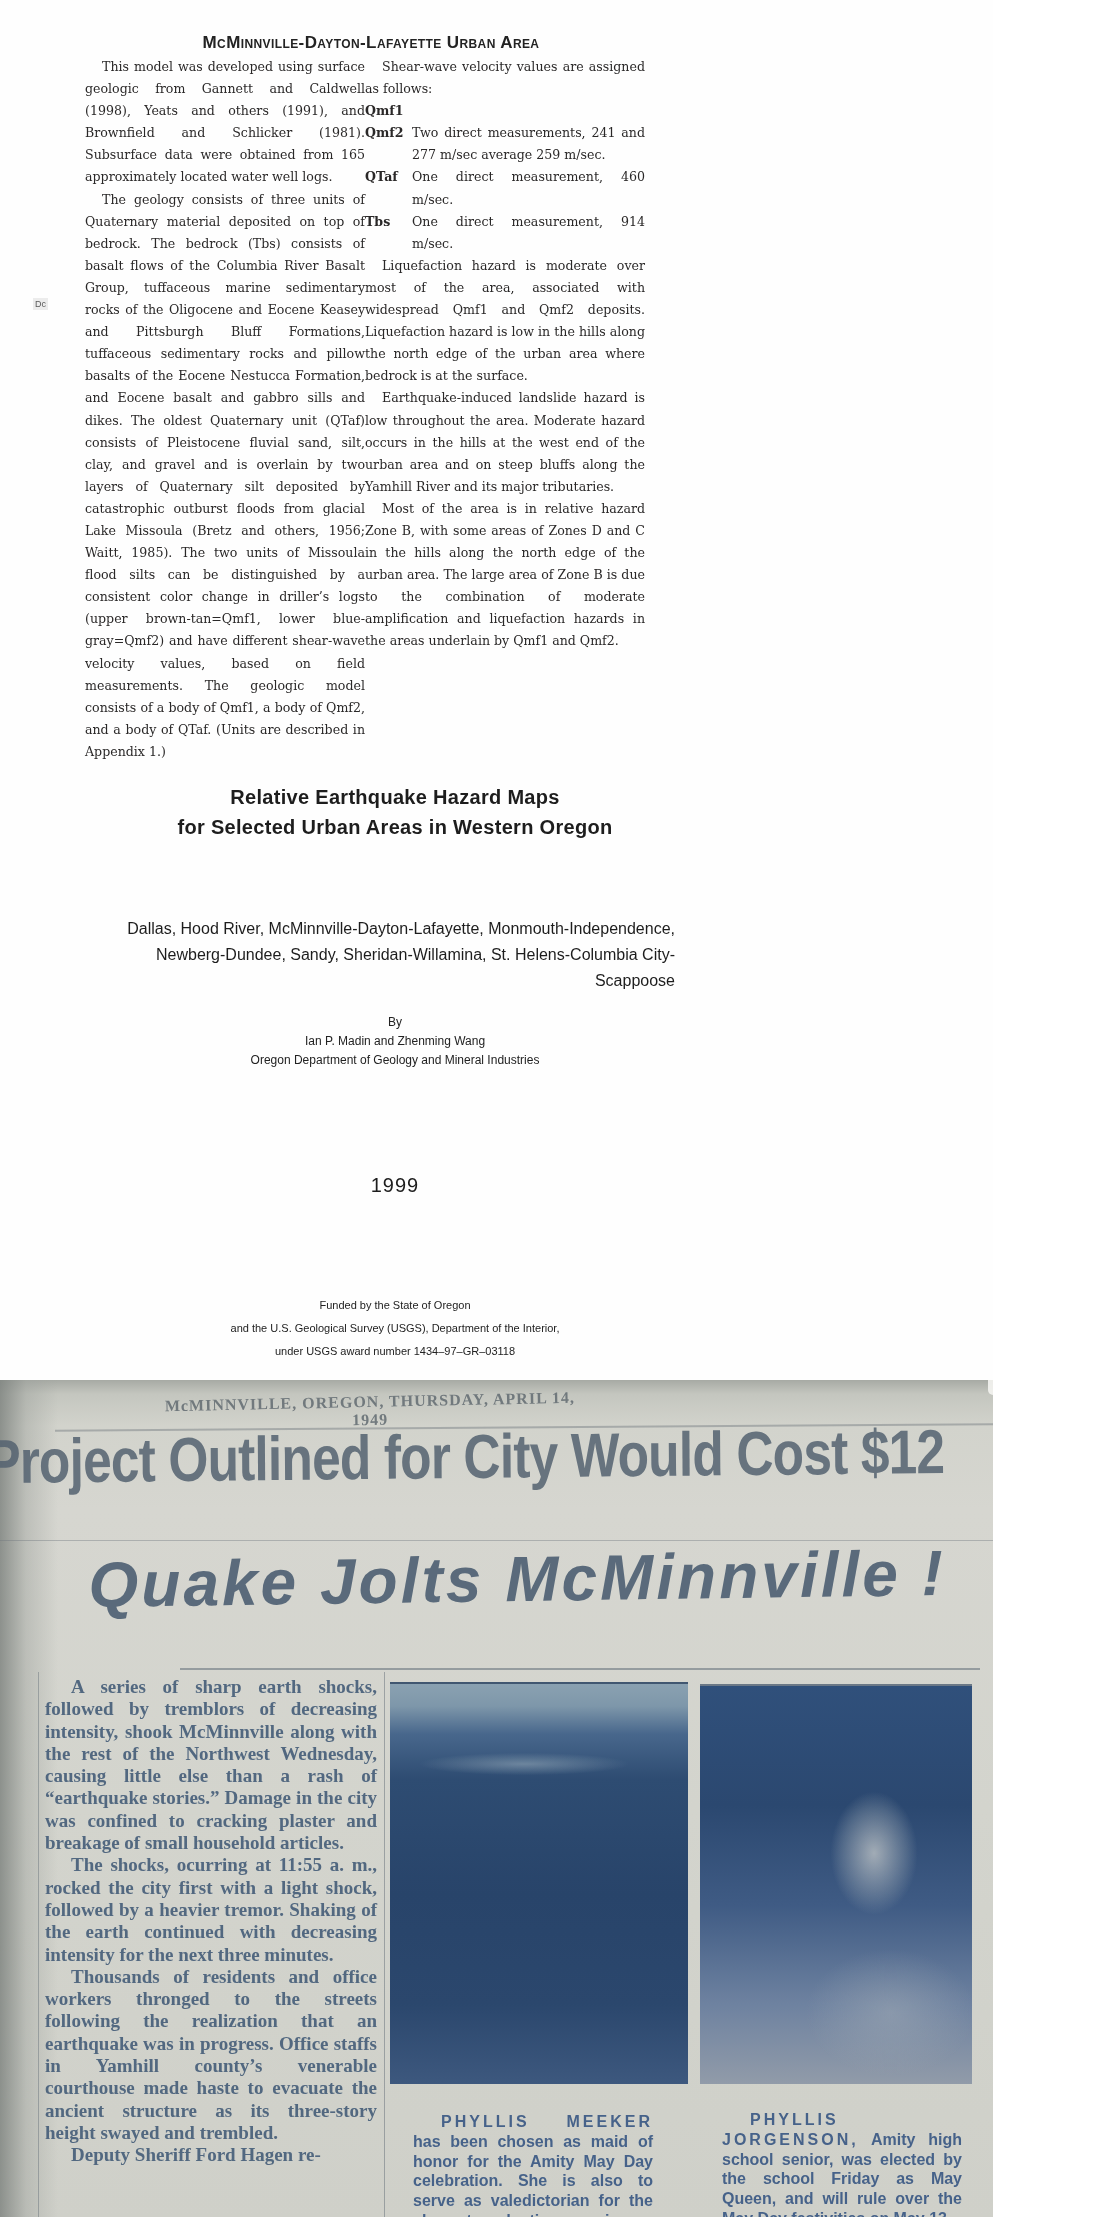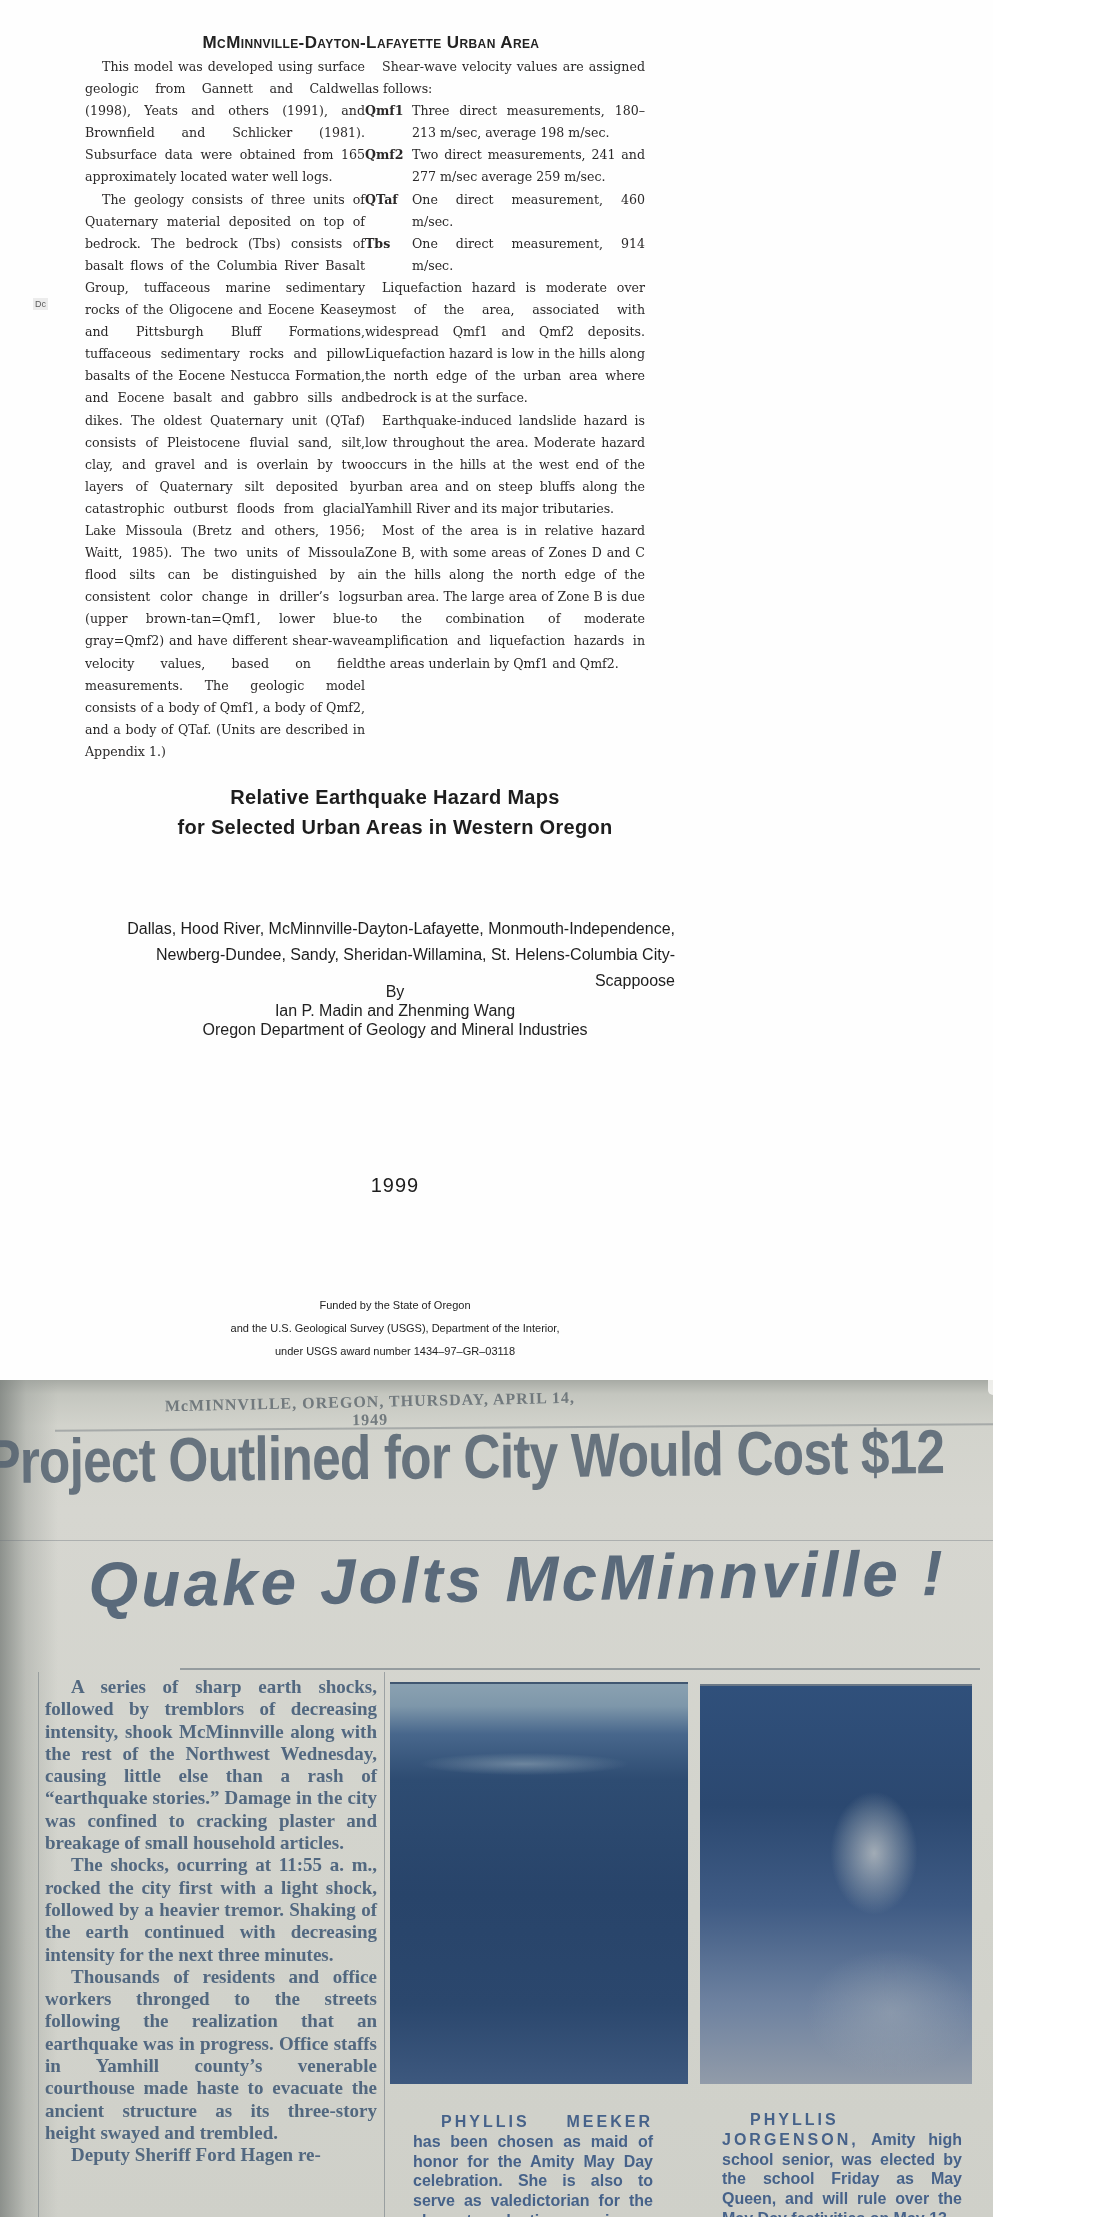--- a/index.html
+++ b/index.html
@@ -16,22 +16,22 @@
   .doc-col{width:280px;}
   .doc-col p{margin:0;text-indent:17px;}
   .vel-row{display:flex;text-align:justify;}
   .vel-term{width:47px;flex:none;font-weight:700;}
   .vel-desc{flex:1;}
   .tp-title{position:absolute;top:782px;left:0;width:790px;text-align:center;white-space:pre-line;
     font-family:"Liberation Sans",sans-serif;font-weight:700;font-size:20px;line-height:30px;
     letter-spacing:.3px;color:#1d1d1d;margin:0;}
   .tp-subtitle{position:absolute;top:916px;left:115px;width:560px;text-align:right;white-space:pre-line;
     font-family:"Liberation Sans",sans-serif;font-size:16px;line-height:26px;color:#1d1d1d;}
-  .tp-by{position:absolute;top:982px;left:0;width:790px;text-align:center;white-space:pre-line;
-    font-family:"Liberation Sans",sans-serif;font-size:16px;line-height:19px;color:#222;}
+  .tp-by{position:absolute;top:1013px;left:0;width:790px;text-align:center;white-space:pre-line;
+    font-family:"Liberation Sans",sans-serif;font-size:12px;line-height:19px;color:#222;}
   .tp-year{position:absolute;top:1174px;left:0;width:790px;text-align:center;
     font-family:"Liberation Sans",sans-serif;font-size:20px;letter-spacing:1px;color:#1d1d1d;}
   .tp-funding{position:absolute;top:1294px;left:0;width:790px;text-align:center;white-space:pre-line;
     font-family:"Liberation Sans",sans-serif;font-size:11px;line-height:23px;color:#222;}
 
   
   .news{position:absolute;top:1380px;left:0;width:1117px;height:837px;overflow:hidden;
     background:
       linear-gradient(90deg, rgba(128,133,129,.85) 0, rgba(158,162,157,.45) 26px, rgba(0,0,0,0) 58px),
       linear-gradient(90deg, rgba(0,0,0,0) 93%, rgba(173,177,172,.45) 98%, rgba(152,157,152,.55) 100%),
@@ -89,21 +89,20 @@
     <div class="edge-artifact">Dc</div>
     <div class="doc-cols">
       <div class="doc-col">
         <p>This model was developed using surface geologic from Gannett and Caldwell (1998), Yeats and others (1991), and Brownfield and Schlicker (1981).  Subsurface data were obtained from 165 approximately located water well logs.</p>
         <p>The geology consists of three units of Quaternary material deposited on top of bedrock. The bedrock (Tbs) consists of basalt flows of the Columbia River Basalt Group, tuffaceous marine sedimentary rocks of the Oligocene and Eocene Keasey and Pittsburgh Bluff Formations, tuffaceous sedimentary rocks and pillow basalts of the Eocene Nestucca Formation, and Eocene basalt and gabbro sills and dikes. The oldest Quaternary unit (QTaf) consists of Pleistocene fluvial sand, silt, clay, and gravel and is overlain by two layers of Quaternary silt deposited by catastrophic outburst floods from glacial Lake Missoula (Bretz and others, 1956; Waitt, 1985). The two units of Missoula flood silts can be distinguished by a consistent color change in driller’s logs (upper brown-tan=Qmf1, lower blue-gray=Qmf2) and have different shear-wave velocity values, based on field measurements. The geologic model consists of a body of Qmf1, a body of Qmf2, and a body of QTaf. (Units are described in Appendix 1.)</p>
       </div>
       <div class="doc-col">
         <p>Shear-wave velocity values are assigned as follows:</p>
         <div class="vel-row">
           <span class="vel-term">Qmf1</span>
-          <span class="vel-desc">Three direct measurements, 180–213 m/sec, average 198 m/sec.</span>
         </div>
         <div class="vel-row">
           <span class="vel-term">Qmf2</span>
           <span class="vel-desc">Two direct measurements, 241 and 277 m/sec average 259 m/sec.</span>
         </div>
         <div class="vel-row">
           <span class="vel-term">QTaf</span>
           <span class="vel-desc">One direct measurement, 460 m/sec.</span>
         </div>
         <div class="vel-row">

